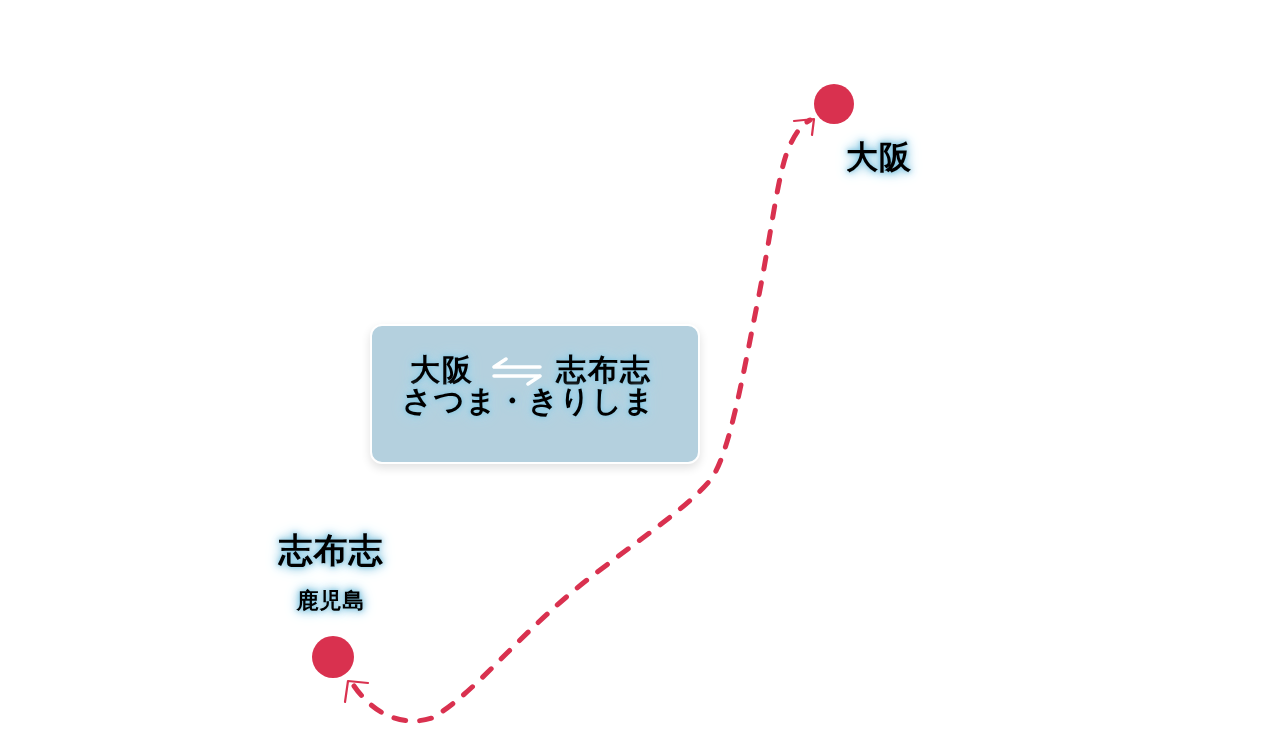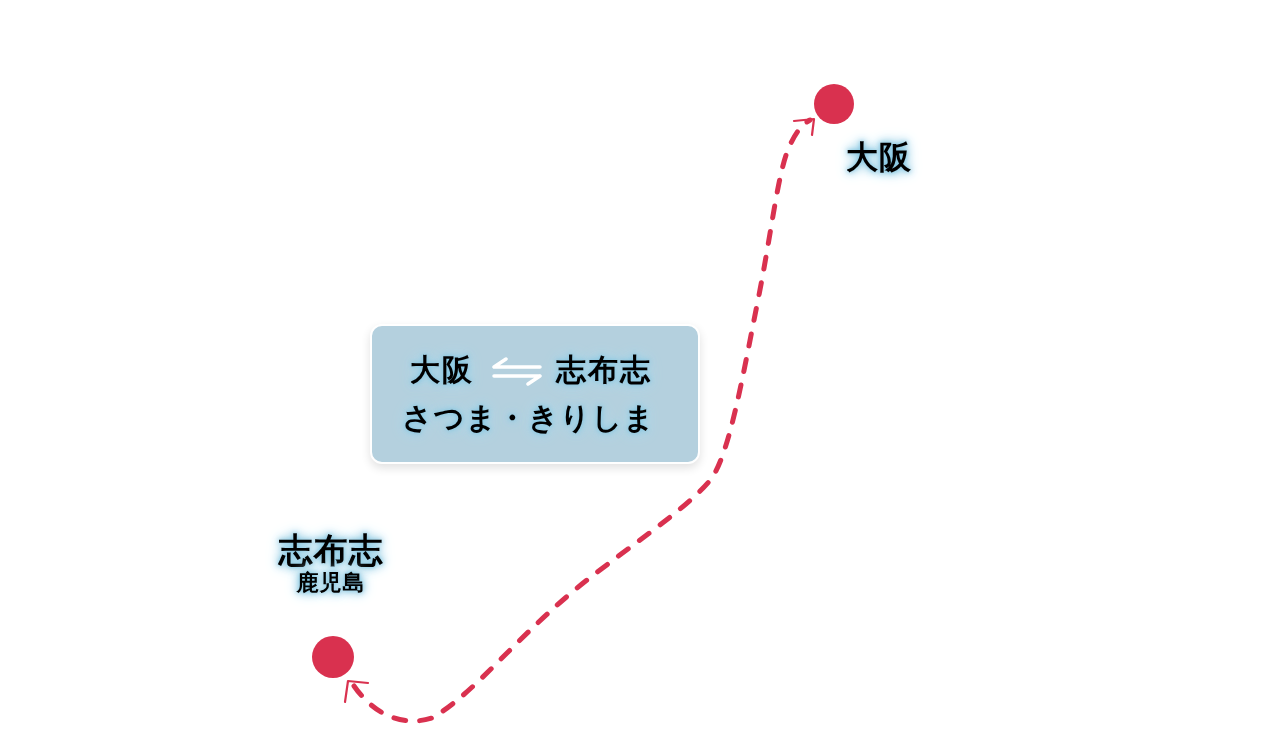--- a/index.html
+++ b/index.html
@@ -48,20 +48,21 @@
     }
     .label-shibushi .name {
       font-size: 34px;
       line-height: 40px;
       letter-spacing: 1px;
     }
     .label-shibushi .pref {
       font-size: 22px;
       line-height: 26px;
       letter-spacing: 1px;
+      margin-top: 18px;
     }
     .info-card {
       position: absolute;
       left: 370px;
       top: 324px;
       width: 330px;
       height: 140px;
       background: #b4d0de;
       border: 2px solid #ffffff;
       border-radius: 12px;
@@ -73,21 +74,21 @@
       left: 38px;
       top: 24px;
       display: flex;
       align-items: center;
       font-size: 30px;
       letter-spacing: 2px;
     }
     .card-row2 {
       position: absolute;
       left: 30px;
-      top: 72px;
+      top: 55px;
       font-size: 30px;
       letter-spacing: 1px;
     }
     .swap-icon {
       display: inline-block;
       width: 54px;
       height: 30px;
       margin: 0 12px 0 16px;
     }
   </style>

